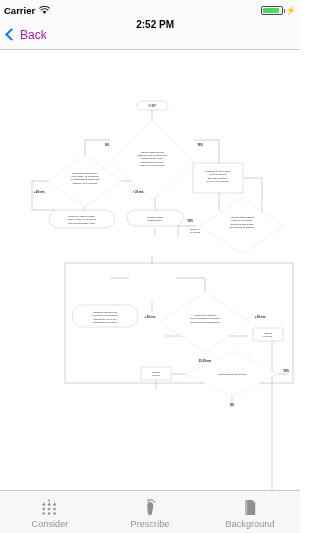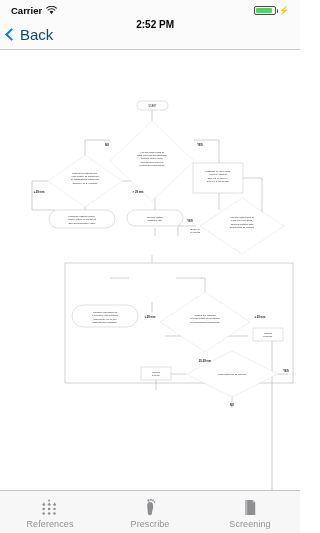--- a/index.html
+++ b/index.html
@@ -8,21 +8,21 @@
     font-family: "Liberation Sans", sans-serif;
     background: #ffffff;
     overflow: hidden;
   }
   .phone { position: relative; width: 300px; height: 533px; background:#fff; }
 
   
   .statusbar {
     height: 20px; width: 100%;
     display: flex; align-items: center;
-    padding: 0 11px;
+    padding: 0 4px;
     font-size: 9.5px; font-weight: bold; color: #000;
     background: #fbfbfb;
   }
   .sb-left { display:flex; align-items:center; gap:4px; flex: 0 0 auto; }
   .sb-center { flex: 1 1 auto; text-align: center; font-size: 10px; font-weight: bold; margin-top: 28px; }
   .sb-right { display:flex; align-items:center; gap:2px; flex: 0 0 auto; }
   .wifi { display:inline-block; width:10px; height:8px; position:relative; }
   .batt {
     width: 22px; height: 9px; border: 1px solid #4a4a4a; border-radius: 2px;
     position: relative; background: transparent; padding:1px;
@@ -42,21 +42,21 @@
     display:flex; align-items:center; padding-left: 7px;
   }
   .backbtn { display:flex; align-items:center; gap:3px; cursor:pointer; }
   .chev {
     width: 9px; height: 9px;
     border-left: 2.2px solid #007aff;
     border-bottom: 2.2px solid #007aff;
     transform: rotate(45deg);
     margin-right:1px;
   }
-  .back-label { color:#0c4a6e; font-size:15px; }
+  .back-label { color:#a21caf; font-size:12px; }
 
   
   .content {
     position:absolute; top:50px; left:0; right:0; bottom:43px;
     background:#ffffff; overflow:hidden;
   }
   .chartwrap { position:absolute; inset:0; }
   svg.flow { display:block; width:300px; height:440px; }
 
   .nodeTxt {
@@ -249,21 +249,21 @@
             <rect x="3.5" y="5.6" width="3.2" height="1.5"></rect>
               <rect x="4.4" y="4.1" width="1.5" height="3.2"></rect>
             <rect x="9.5" y="5.6" width="3.2" height="1.5"></rect>
               <rect x="10.4" y="4.1" width="1.5" height="3.2"></rect>
             <rect x="15.5" y="5.6" width="3.2" height="1.5"></rect>
               <rect x="16.4" y="4.1" width="1.5" height="3.2"></rect>
             <circle cx="11" cy="1.6" r="1.1"></circle>
           </g>
         </svg>
       </div>
-      <span class="lbl">References</span>
+      <span class="lbl">Consider</span>
     </div>
 
     <div class="tab">
       <div class="tabicon">
         <svg viewBox="0 0 20 22" width="16" height="19">
           <g fill="#8e8e93">
             <path d="M6.5 8.5 C6.5 5.5 8 4.2 10 4.2 C12.6 4.2 14 6.2 14 9.2 C14 13 12.6 15 12.6 17.2 C12.6 19.6 11.6 20.6 9.9 20.6 C8.1 20.6 7.2 19.4 7.2 17.4 C7.2 14.6 6.5 11.8 6.5 8.5 Z"></path>
             <ellipse cx="8.1" cy="2.2" rx="1.25" ry="1.5"></ellipse>
             <ellipse cx="11.1" cy="1.4" rx="1.15" ry="1.4"></ellipse>
             <ellipse cx="13.7" cy="2.3" rx="1.05" ry="1.25"></ellipse>
@@ -277,18 +277,18 @@
     <div class="tab">
       <div class="tabicon">
         <svg viewBox="0 0 20 22" width="16" height="19">
           <g fill="#8e8e93">
             <path d="M4 1.5 L13.5 1.5 L16.5 4.2 L16.5 20.5 L4 20.5 Z"></path>
             <path d="M4 1.5 L4 20.5 L6.6 20.5 L6.6 1.5 Z" fill="#b9b9bd"></path>
             <path d="M13.5 1.5 L13.5 4.4 L16.5 4.4 Z" fill="#d8d8dc"></path>
           </g>
         </svg>
       </div>
-      <span class="lbl">Screening</span>
+      <span class="lbl">Background</span>
     </div>
 
 
   </div>
 </div>
 
 </body></html>

